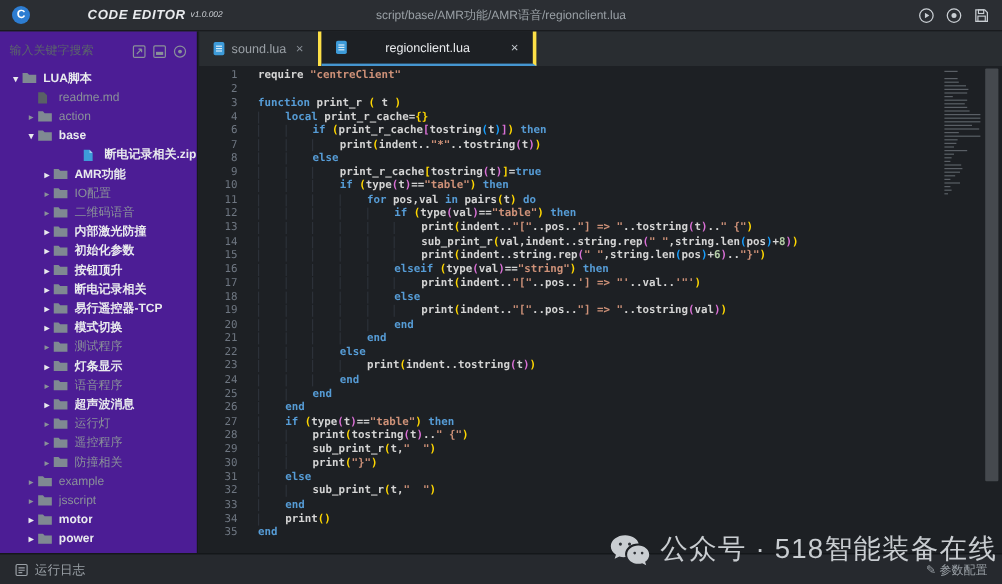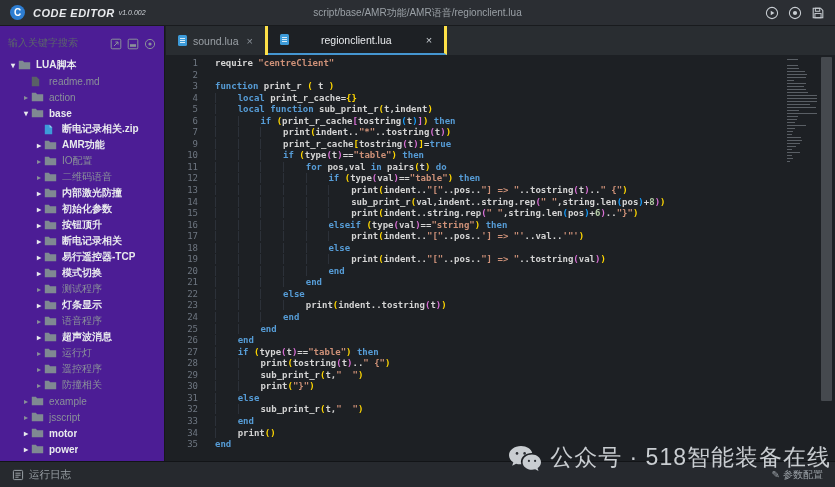--- a/index.html
+++ b/index.html
@@ -4,21 +4,21 @@
 <style>
   * { margin:0; padding:0; box-sizing:border-box; }
   html,body { width:835px; height:487px; overflow:hidden; }
   body { position:relative; background:#1d2024; font-family:"Liberation Sans",sans-serif; }
 
   
   .titlebar { position:absolute; top:0; left:0; right:0; height:26px; background:#2b2e33;
               border-bottom:1px solid #191b1e; display:flex; align-items:center; padding:0 10px; z-index:5; }
   .logo { width:15px; height:15px; border-radius:50%; background:#2d7dd2; color:#fff; font-size:10px;
           font-weight:bold; display:flex; align-items:center; justify-content:center; margin-right:8px; }
-  .app-title { color:#e8eaed; font-size:11px; font-weight:bold; font-style:italic; letter-spacing:.5px; }
+  .app-title { color:#e8eaed; font-size:11px; font-weight:bold; font-style:italic; letter-spacing:.5px;margin-left:40px; }
   .app-ver { color:#cfd3d8; font-size:7px; font-style:italic; margin-left:4px; }
   .tb-path { position:absolute; left:0; right:0; text-align:center; color:#9aa0a6; font-size:10px; pointer-events:none; }
   .tb-icons { margin-left:auto; display:flex; gap:9px; z-index:2; }
   .tb-btn { width:14px; height:14px; cursor:pointer; display:flex; }
   .tb-btn svg { width:100%; height:100%; }
 
   
   .sidebar { position:absolute; top:26px; left:0; width:165px; bottom:26px; background:#4c1d95;
              border-right:1px solid #16181b; overflow:hidden; }
   .search-row { height:26px; display:flex; align-items:center; padding:0 8px; margin-top:3px; }
@@ -166,21 +166,21 @@
       </div>
       <div class="tree-row bold" style="padding-left: 21px;">
         <span class="tr-arrow">▾</span>
         <span class="tr-icon">
           <svg width="13" height="10" viewBox="0 0 13 10">
             <path d="M.8.8h4l1.4 1.5h6v6.9H.8z" fill="#7f8992"></path>
           </svg>
         </span>
         <span class="tr-label">base</span>
       </div>
-      <div class="tree-row bold" style="padding-left: 34px;">
+      <div class="tree-row bold" style="padding-left: 34px; margin-left: 25px;">
         <span class="tr-arrow"></span>
         <span class="tr-icon">
           <svg width="9" height="11" viewBox="0 0 9 11">
             <path d="M.8.8h4.8L8.2 3.4v6.8H.8z" fill="#3d9bd9"></path>
             <path d="M5.6.8L8.2 3.4H5.6z" fill="#9fd0ef"></path>
           </svg>
         </span>
         <span class="tr-label">断电记录相关.zip</span>
       </div>
       <div class="tree-row bold" style="padding-left: 34px;">
@@ -378,23 +378,23 @@
     <span class="tclose">×</span>
   </div>
 </div>
 
 <div class="editor">
   <div class="code" id="code">
       <div class="cl"><span class="ln">1</span><span class="tk-p">require </span><span class="tk-s">"centreClient"</span></div>
       <div class="cl"><span class="ln">2</span></div>
       <div class="cl"><span class="ln">3</span><span class="tk-k">function </span><span class="tk-p">print_r </span><span class="tk-b1">( </span><span class="tk-p">t </span><span class="tk-b1">)</span></div>
       <div class="cl"><span class="ln">4</span><span class="ig">    </span><span class="tk-k">local </span><span class="tk-p">print_r_cache=</span><span class="tk-b1">{}</span></div>
-      <div class="cl"><span class="ln">5</span><span class="ig">    </span><span class="tk-k">local </span><span class="tk-k">function </span><span class="tk-p">sub_print_r</span><span class="tk-b1">(</span><span class="tk-p">t,indent</span><span class="tk-b1">)</span></div>
       <div class="cl"><span class="ln">6</span><span class="ig">    </span><span class="ig">    </span><span class="tk-k">if </span><span class="tk-b1">(</span><span class="tk-p">print_r_cache</span><span class="tk-b2">[</span><span class="tk-p">tostring</span><span class="tk-b3">(</span><span class="tk-p">t</span><span class="tk-b3">)</span><span class="tk-b2">]</span><span class="tk-b1">)</span><span class="tk-k"> then</span></div>
       <div class="cl"><span class="ln">7</span><span class="ig">    </span><span class="ig">    </span><span class="ig">    </span><span class="tk-p">print</span><span class="tk-b1">(</span><span class="tk-p">indent..</span><span class="tk-s">"*"</span><span class="tk-p">..tostring</span><span class="tk-b2">(</span><span class="tk-p">t</span><span class="tk-b2">)</span><span class="tk-b1">)</span></div>
+      <div class="cl"><span class="ln">8</span><span class="ig">    </span><span class="ig">    </span><span class="tk-k">else</span></div>
       <div class="cl"><span class="ln">9</span><span class="ig">    </span><span class="ig">    </span><span class="ig">    </span><span class="tk-p">print_r_cache</span><span class="tk-b1">[</span><span class="tk-p">tostring</span><span class="tk-b2">(</span><span class="tk-p">t</span><span class="tk-b2">)</span><span class="tk-b1">]</span><span class="tk-p">=</span><span class="tk-k">true</span></div>
       <div class="cl"><span class="ln">10</span><span class="ig">    </span><span class="ig">    </span><span class="ig">    </span><span class="tk-k">if </span><span class="tk-b1">(</span><span class="tk-p">type</span><span class="tk-b2">(</span><span class="tk-p">t</span><span class="tk-b2">)</span><span class="tk-p">==</span><span class="tk-s">"table"</span><span class="tk-b1">)</span><span class="tk-k"> then</span></div>
       <div class="cl"><span class="ln">11</span><span class="ig">    </span><span class="ig">    </span><span class="ig">    </span><span class="ig">    </span><span class="tk-k">for </span><span class="tk-p">pos,val </span><span class="tk-k">in </span><span class="tk-p">pairs</span><span class="tk-b1">(</span><span class="tk-p">t</span><span class="tk-b1">)</span><span class="tk-k"> do</span></div>
       <div class="cl"><span class="ln">12</span><span class="ig">    </span><span class="ig">    </span><span class="ig">    </span><span class="ig">    </span><span class="ig">    </span><span class="tk-k">if </span><span class="tk-b1">(</span><span class="tk-p">type</span><span class="tk-b2">(</span><span class="tk-p">val</span><span class="tk-b2">)</span><span class="tk-p">==</span><span class="tk-s">"table"</span><span class="tk-b1">)</span><span class="tk-k"> then</span></div>
       <div class="cl"><span class="ln">13</span><span class="ig">    </span><span class="ig">    </span><span class="ig">    </span><span class="ig">    </span><span class="ig">    </span><span class="ig">    </span><span class="tk-p">print</span><span class="tk-b1">(</span><span class="tk-p">indent..</span><span class="tk-s">"["</span><span class="tk-p">..pos..</span><span class="tk-s">"] =&gt; "</span><span class="tk-p">..tostring</span><span class="tk-b2">(</span><span class="tk-p">t</span><span class="tk-b2">)</span><span class="tk-p">..</span><span class="tk-s">" {"</span><span class="tk-b1">)</span></div>
       <div class="cl"><span class="ln">14</span><span class="ig">    </span><span class="ig">    </span><span class="ig">    </span><span class="ig">    </span><span class="ig">    </span><span class="ig">    </span><span class="tk-p">sub_print_r</span><span class="tk-b1">(</span><span class="tk-p">val,indent..string.rep</span><span class="tk-b2">(</span><span class="tk-s">" "</span><span class="tk-p">,string.len</span><span class="tk-b3">(</span><span class="tk-p">pos</span><span class="tk-b3">)</span><span class="tk-p">+</span><span class="tk-n">8</span><span class="tk-b2">)</span><span class="tk-b1">)</span></div>
       <div class="cl"><span class="ln">15</span><span class="ig">    </span><span class="ig">    </span><span class="ig">    </span><span class="ig">    </span><span class="ig">    </span><span class="ig">    </span><span class="tk-p">print</span><span class="tk-b1">(</span><span class="tk-p">indent..string.rep</span><span class="tk-b2">(</span><span class="tk-s">" "</span><span class="tk-p">,string.len</span><span class="tk-b3">(</span><span class="tk-p">pos</span><span class="tk-b3">)</span><span class="tk-p">+</span><span class="tk-n">6</span><span class="tk-b2">)</span><span class="tk-p">..</span><span class="tk-s">"}"</span><span class="tk-b1">)</span></div>
       <div class="cl"><span class="ln">16</span><span class="ig">    </span><span class="ig">    </span><span class="ig">    </span><span class="ig">    </span><span class="ig">    </span><span class="tk-k">elseif </span><span class="tk-b1">(</span><span class="tk-p">type</span><span class="tk-b2">(</span><span class="tk-p">val</span><span class="tk-b2">)</span><span class="tk-p">==</span><span class="tk-s">"string"</span><span class="tk-b1">)</span><span class="tk-k"> then</span></div>
       <div class="cl"><span class="ln">17</span><span class="ig">    </span><span class="ig">    </span><span class="ig">    </span><span class="ig">    </span><span class="ig">    </span><span class="ig">    </span><span class="tk-p">print</span><span class="tk-b1">(</span><span class="tk-p">indent..</span><span class="tk-s">"["</span><span class="tk-p">..pos..</span><span class="tk-s">'] =&gt; "'</span><span class="tk-p">..val..</span><span class="tk-s">'"'</span><span class="tk-b1">)</span></div>
       <div class="cl"><span class="ln">18</span><span class="ig">    </span><span class="ig">    </span><span class="ig">    </span><span class="ig">    </span><span class="ig">    </span><span class="tk-k">else</span></div>

